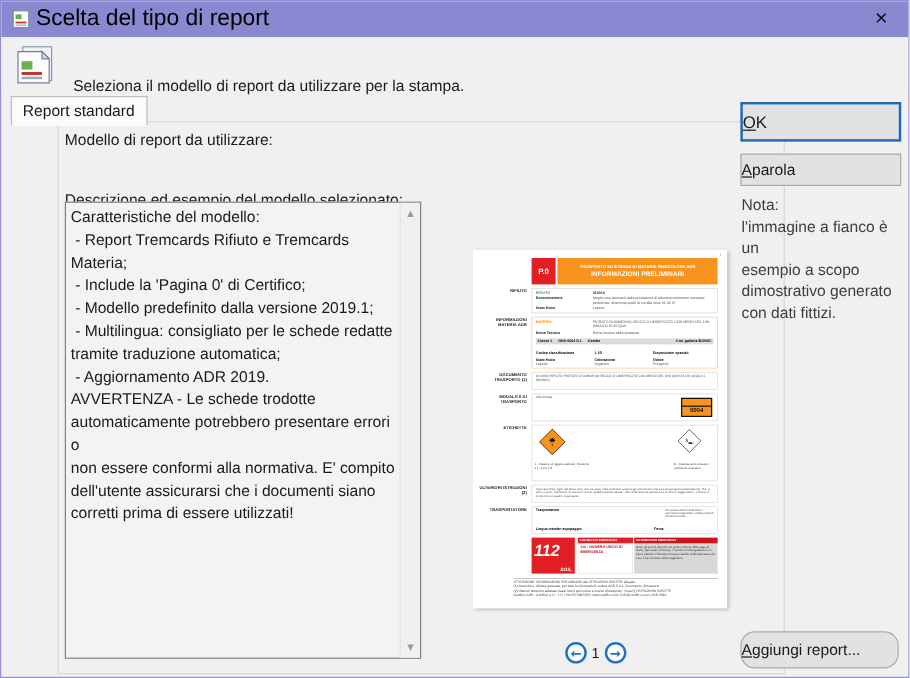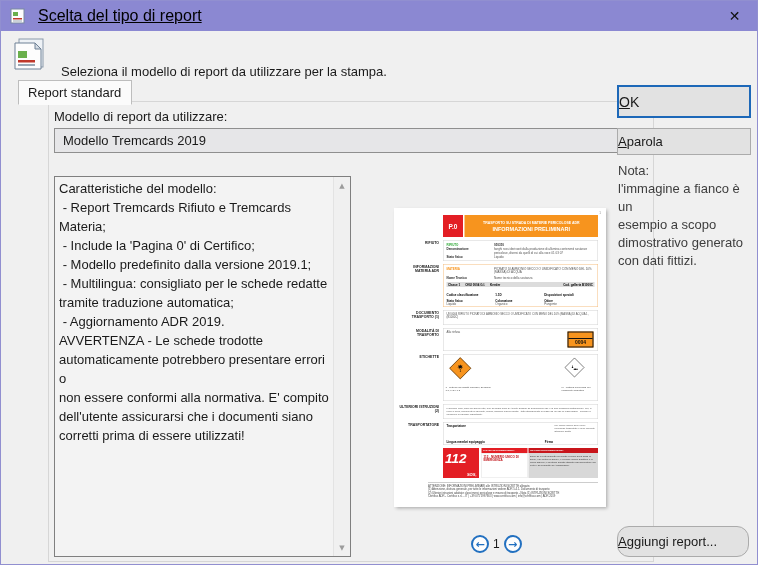--- a/index.html
+++ b/index.html
@@ -5,51 +5,51 @@
   * { box-sizing: border-box; margin: 0; padding: 0; }
   html,body { width:758px; height:565px; }
   body { font-family:"Liberation Sans","DejaVu Sans",sans-serif; background:#fff; }
 
   .dialog { position:relative; width:758px; height:565px; background:#f0f0f0;
             border:1px solid #918fd0; overflow:hidden; }
 
   
   .titlebar { position:absolute; left:0; top:0; width:100%; height:30px;
               background:#8b88d2; display:flex; align-items:center; padding-left:9px; }
-  .titlebar .ttl { font-size:16px; color:#000; margin-left:12px;text-decoration:underline; }
+  .titlebar .ttl { font-size:19px; color:#000; margin-left:4px; }
   .close-btn { margin-left:auto; width:45px; height:30px; display:flex;
                align-items:center; justify-content:center; cursor:pointer; }
   .close-btn span { font-size:14px; color:#111; font-family:"DejaVu Sans",sans-serif; }
 
   
   .headerband { position:absolute; left:0; top:30px; width:100%; height:45px;
                 background:#f0f0f0; display:flex; align-items:center; }
   .headerband .hicon { margin-left:10px; }
   .headerband .htxt { font-size:13px; color:#1a1a1a; margin-left:12px;margin-top:36px; }
 
   
-  .tabstrip { position:absolute; left:17px; top:79px; display:flex; align-items:flex-end; z-index:3; }
+  .tabstrip { position:absolute; left:8px; top:79px; display:flex; align-items:flex-end; z-index:3; }
   .tab { font-size:13px; color:#1a1a1a; cursor:pointer; }
   .tab.active { background:#fbfbfb; border:1px solid #bdbdbd; border-bottom:1px solid #fbfbfb;
                 padding:4px 10px 4px 9px; margin-bottom:-1px; }
   .tab.inactive { background:#f0f0f0; border:1px solid #cccccc; border-bottom:none;
                   padding:3px 12px; }
   .tabpage { position:absolute; left:3px; top:100px; width:606px; height:461px;
              border:1px solid #d6d6d6; background:#f0f0f0;margin-left:44px; }
 
   .fldlabel { position:absolute; font-size:13px; color:#1a1a1a; }
   .lbl-model { left:5px; top:7px; }
   .lbl-descr { left:5px; top:57px; }
 
   .combo { position:absolute; left:5px; top:26px; width:600px; height:25px;
            background:#e6e6e8; border:1px solid #8f8f8f; display:flex; align-items:center;
            padding:0 8px; cursor:default; }
   .combo .cval { font-size:13px; color:#1a1a1a; flex:1; }
 
-  .descbox { position:absolute; left:5px; top:74px; width:297px; height:381px;
+  .descbox { position:absolute; left:5px; top:66px; width:297px; height:381px;
              background:#f3f3f3; border:1px solid #7f7f7f; }
   .descbox .dtext { position:absolute; left:0; top:0; right:17px; bottom:0;
                     padding:2px 4px; font-size:13px; line-height:19px; color:#1a1a1a;
                     white-space:pre-wrap; overflow:hidden; }
   .vscroll { position:absolute; right:0; top:0; width:17px; bottom:0;
              background:#f0f0f0; border-left:1px solid #e3e3e3; }
   .varrow { position:absolute; left:0; width:16px; height:17px; display:flex;
             align-items:center; justify-content:center; color:#9c9c9c; font-size:7px;
             font-family:"DejaVu Sans",sans-serif; cursor:pointer; }
   .varrow.up { top:0; } .varrow.down { bottom:0; }
@@ -180,27 +180,22 @@
   </div>
 
   <div class="tabstrip">
     <div class="tab active">Report standard</div>
   </div>
 
   <div class="tabpage">
 
     <div class="fldlabel lbl-model">Modello di report da utilizzare:</div>
 
-    <div class="combo">
-      <span class="cval">Modello Tremcards 2019</span>
-      <svg width="11" height="7" viewBox="0 0 11 7">
-        <polyline points="1,1 5.5,5.5 10,1" fill="none" stroke="#5a5a5a" stroke-width="1.4"></polyline>
-      </svg>
-    </div>
-
+
+    <div class="fldlabel lbl-descr">Descrizione ed esempio del modello selezionato:</div>
 
     <div class="descbox">
       <div class="dtext">Caratteristiche del modello:
  - Report Tremcards Rifiuto e Tremcards Materia;
  - Include la 'Pagina 0' di Certifico;
  - Modello predefinito dalla versione 2019.1;
  - Multilingua: consigliato per le schede redatte
 tramite traduzione automatica;
  - Aggiornamento ADR 2019.
 AVVERTENZA - Le schede trodotte

